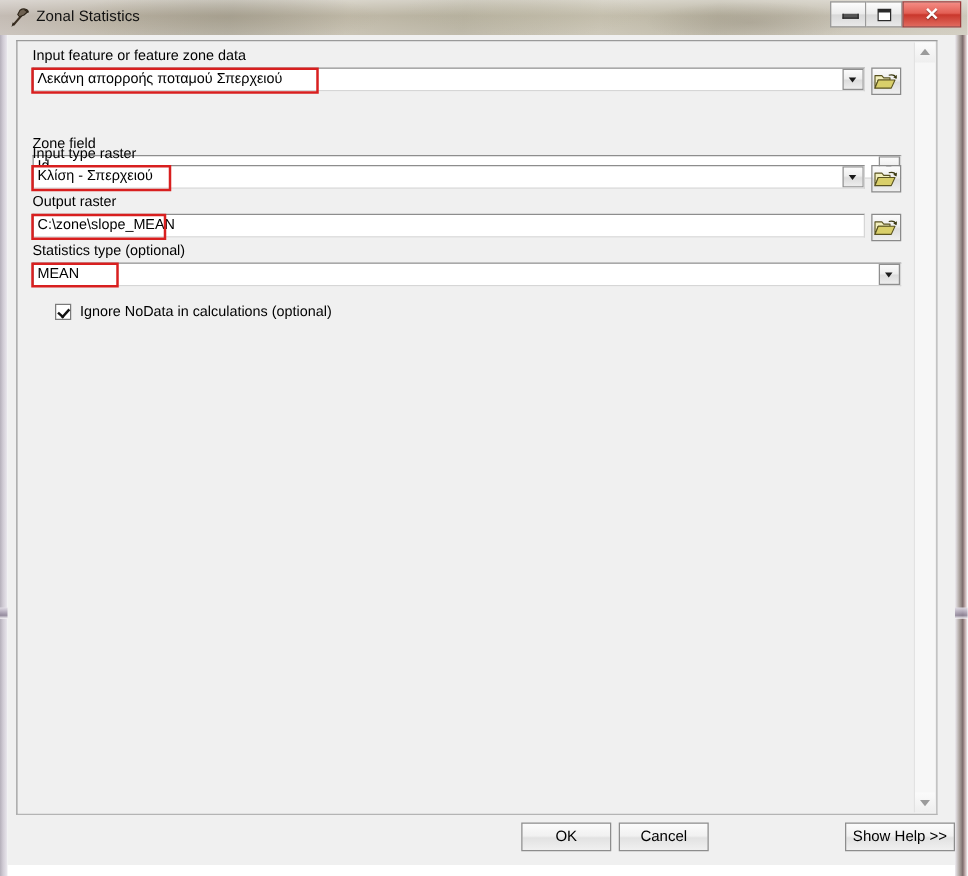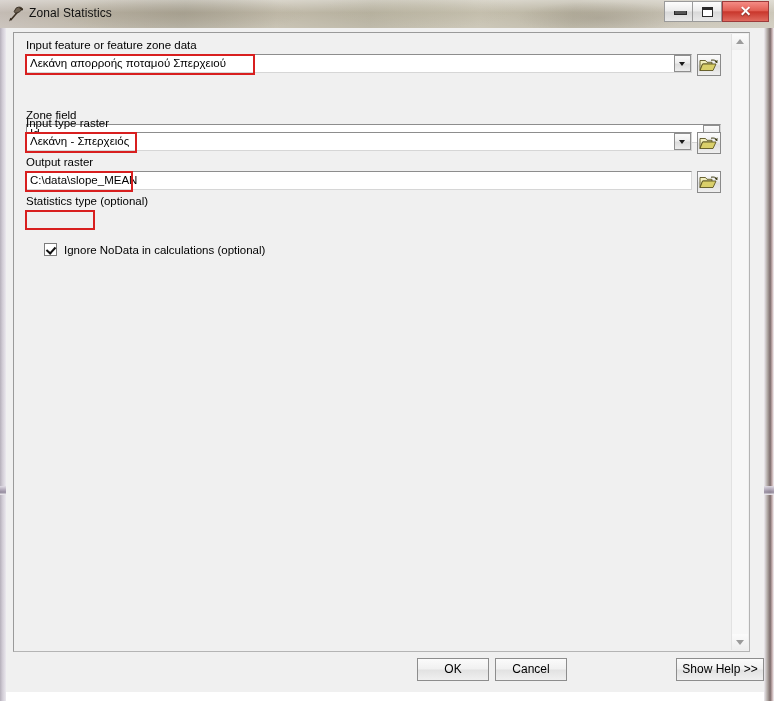--- a/index.html
+++ b/index.html
@@ -393,53 +393,59 @@
               <span>Id</span>
               <span class="combo-arrow"></span>
             </div>
           </div>
         </div>
 
         <div class="field-group" style="top:84px; width:695px;">
           <div class="field-label">Input type raster</div>
           <div class="field-row">
             <div class="textbox" style="width:666px;">
-              <span>Λεκάνη - Σπερχειός</span>
+              <span>Κλίση - Σπερχειού</span>
               <span class="combo-arrow"></span>
             </div>
             <div class="browse-btn">
               <svg width="20" height="17" viewBox="0 0 20 17" style="position:absolute;left:1px;top:2px;">
                 <path d="M1 13.5 L1 3.5 L6.5 3.5 L8 5.3 L13 5.3 L13 7 L3.6 7 Z" fill="#f2efbe" stroke="#5a5320" stroke-width="0.9" stroke-linejoin="round"></path>
                 <path d="M3.6 7 L17 7 L14 13.5 L1 13.5 Z" fill="#d9cf6a" stroke="#5a5320" stroke-width="0.9" stroke-linejoin="round"></path>
                 <path d="M12 3.2 C15 2.6 17.2 3.4 17.8 5.4" stroke="#3c3a12" stroke-width="1" fill="none"></path>
                 <path d="M18.6 3.0 L18.2 6.2 L15.6 4.7 Z" fill="#3c3a12"></path>
               </svg>
             </div>
           </div>
         </div>
 
         <div class="field-group" style="top:123px; width:695px;">
           <div class="field-label">Output raster</div>
           <div class="field-row">
             <div class="textbox" style="width:683px;">
-              <span>C:\data\slope_MEAN</span>
+              <span>C:\zone\slope_MEAN</span>
             </div>
             <div class="browse-btn">
               <svg width="20" height="17" viewBox="0 0 20 17" style="position:absolute;left:1px;top:2px;">
                 <path d="M1 13.5 L1 3.5 L6.5 3.5 L8 5.3 L13 5.3 L13 7 L3.6 7 Z" fill="#f2efbe" stroke="#5a5320" stroke-width="0.9" stroke-linejoin="round"></path>
                 <path d="M3.6 7 L17 7 L14 13.5 L1 13.5 Z" fill="#d9cf6a" stroke="#5a5320" stroke-width="0.9" stroke-linejoin="round"></path>
                 <path d="M12 3.2 C15 2.6 17.2 3.4 17.8 5.4" stroke="#3c3a12" stroke-width="1" fill="none"></path>
                 <path d="M18.6 3.0 L18.2 6.2 L15.6 4.7 Z" fill="#3c3a12"></path>
               </svg>
             </div>
           </div>
         </div>
 
         <div class="field-group" style="top:162px; width:695px;">
           <div class="field-label">Statistics type (optional)</div>
+          <div class="field-row">
+            <div class="textbox" style="width:700px;">
+              <span>MEAN</span>
+              <span class="combo-arrow"></span>
+            </div>
+          </div>
         </div>
 
         <div class="cbrow" style="top:210px;">
           <span class="cbox"></span>
           <span class="cblabel">Ignore NoData in calculations (optional)</span>
         </div>
 
         <div class="annot" style="left:11px; top:21px; width:230px; height:21px;"></div>
         <div class="annot" style="left:11px; top:99px; width:112px; height:21px;"></div>
         <div class="annot" style="left:11px; top:138px; width:108px; height:21px;"></div>

